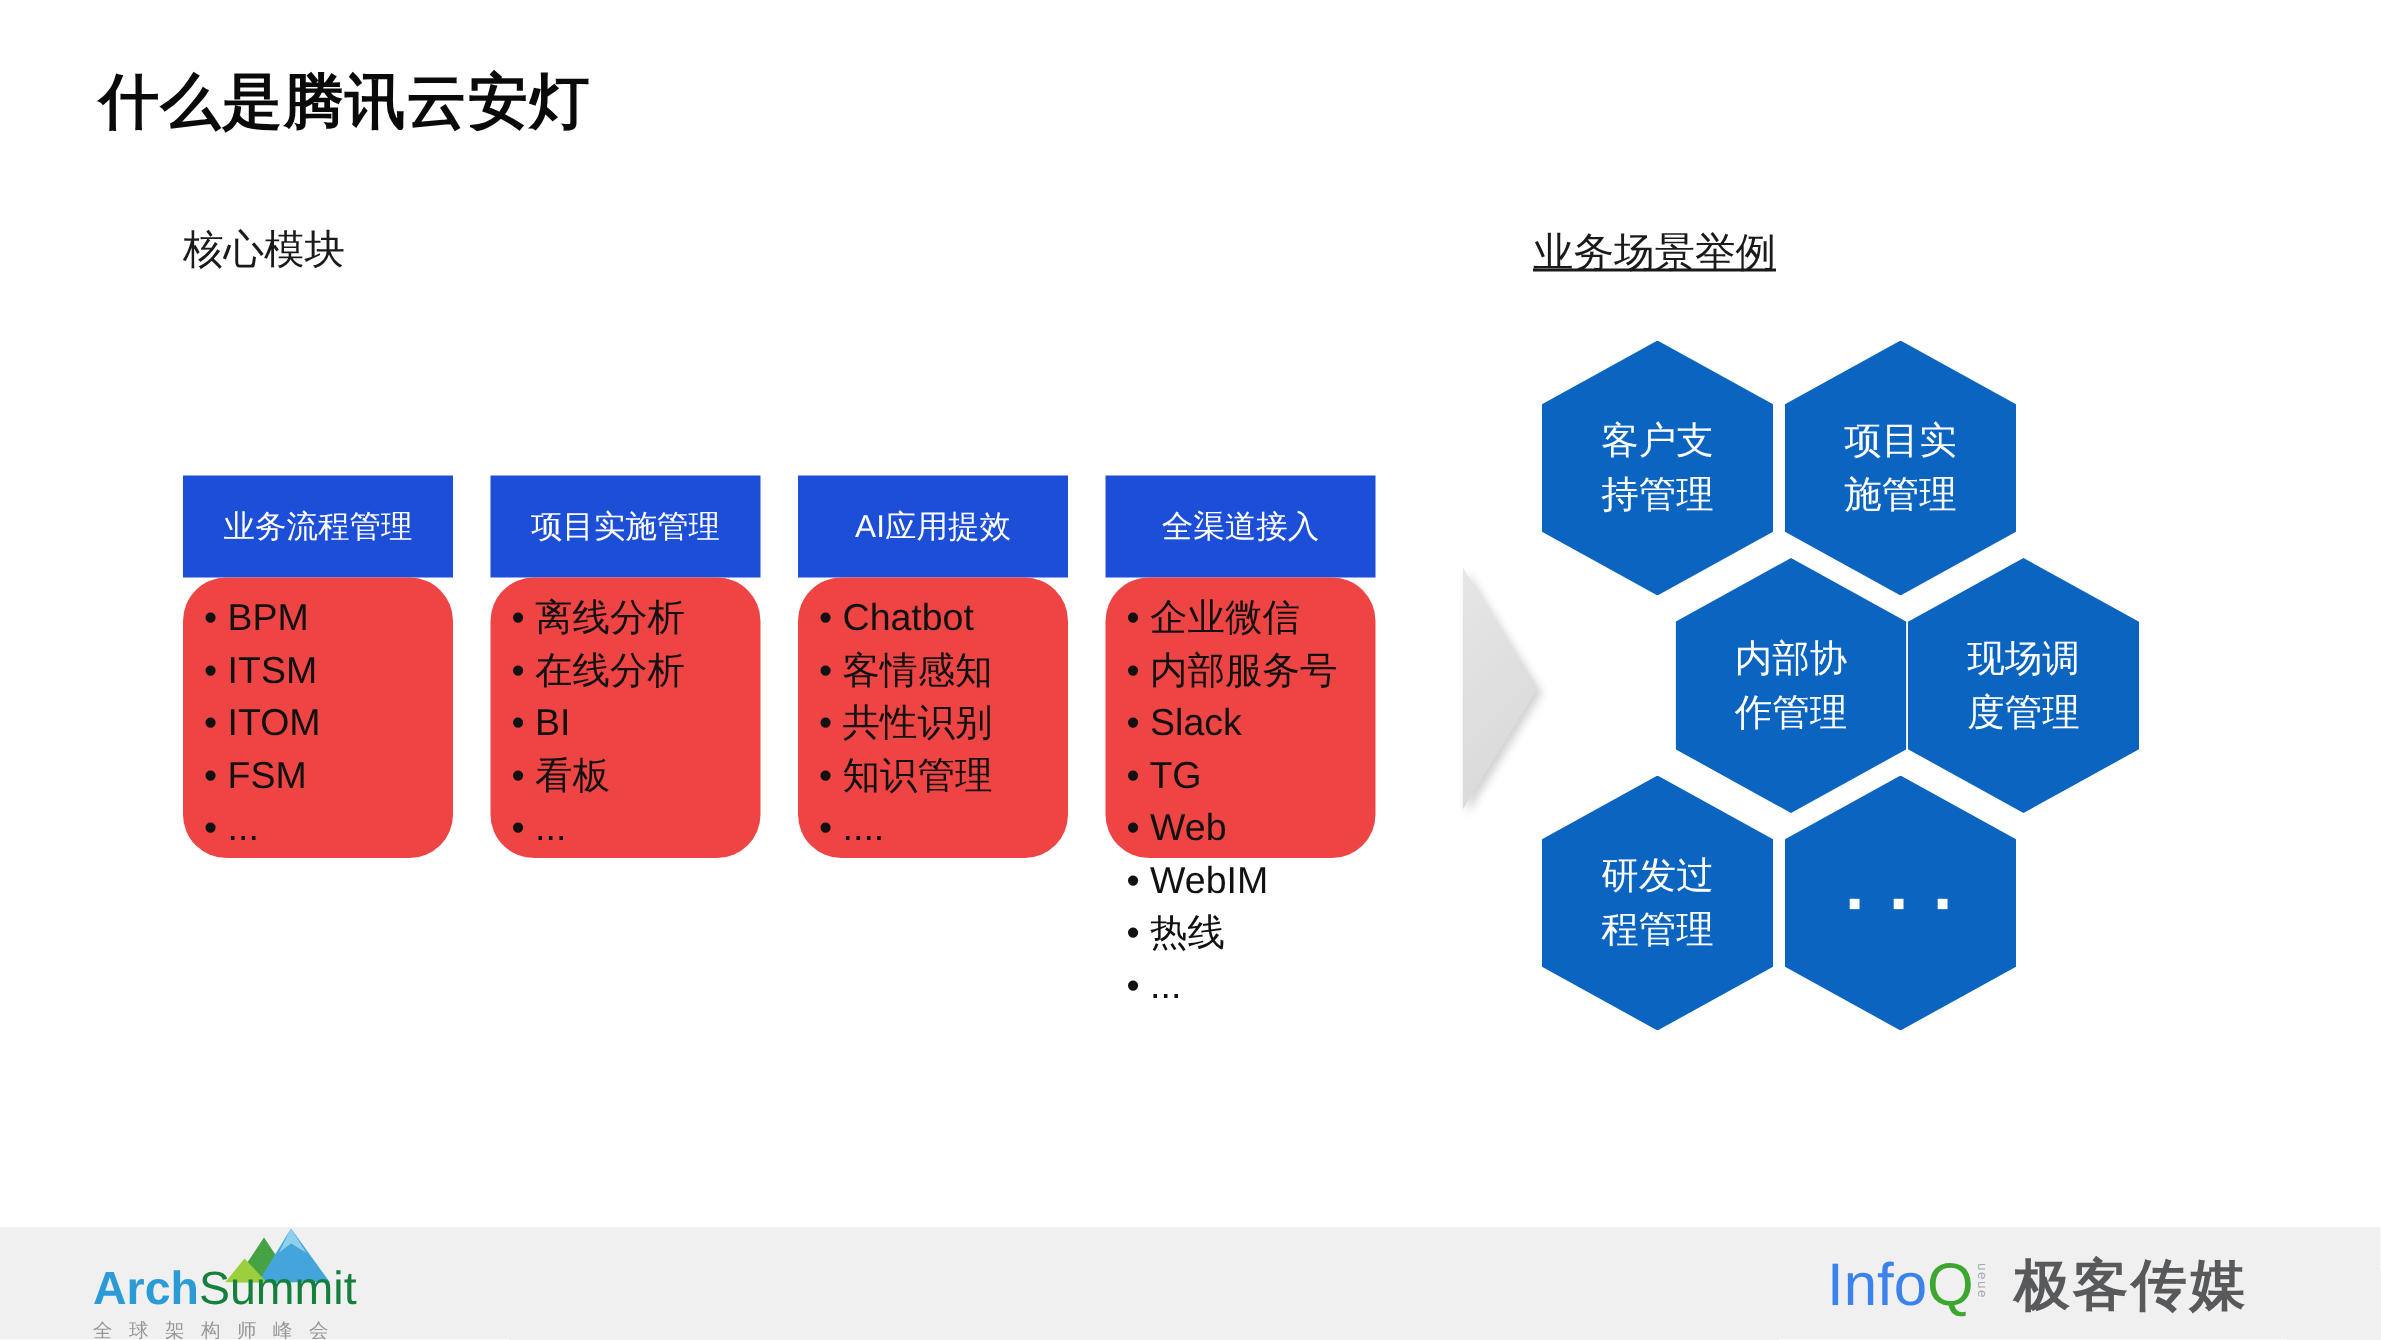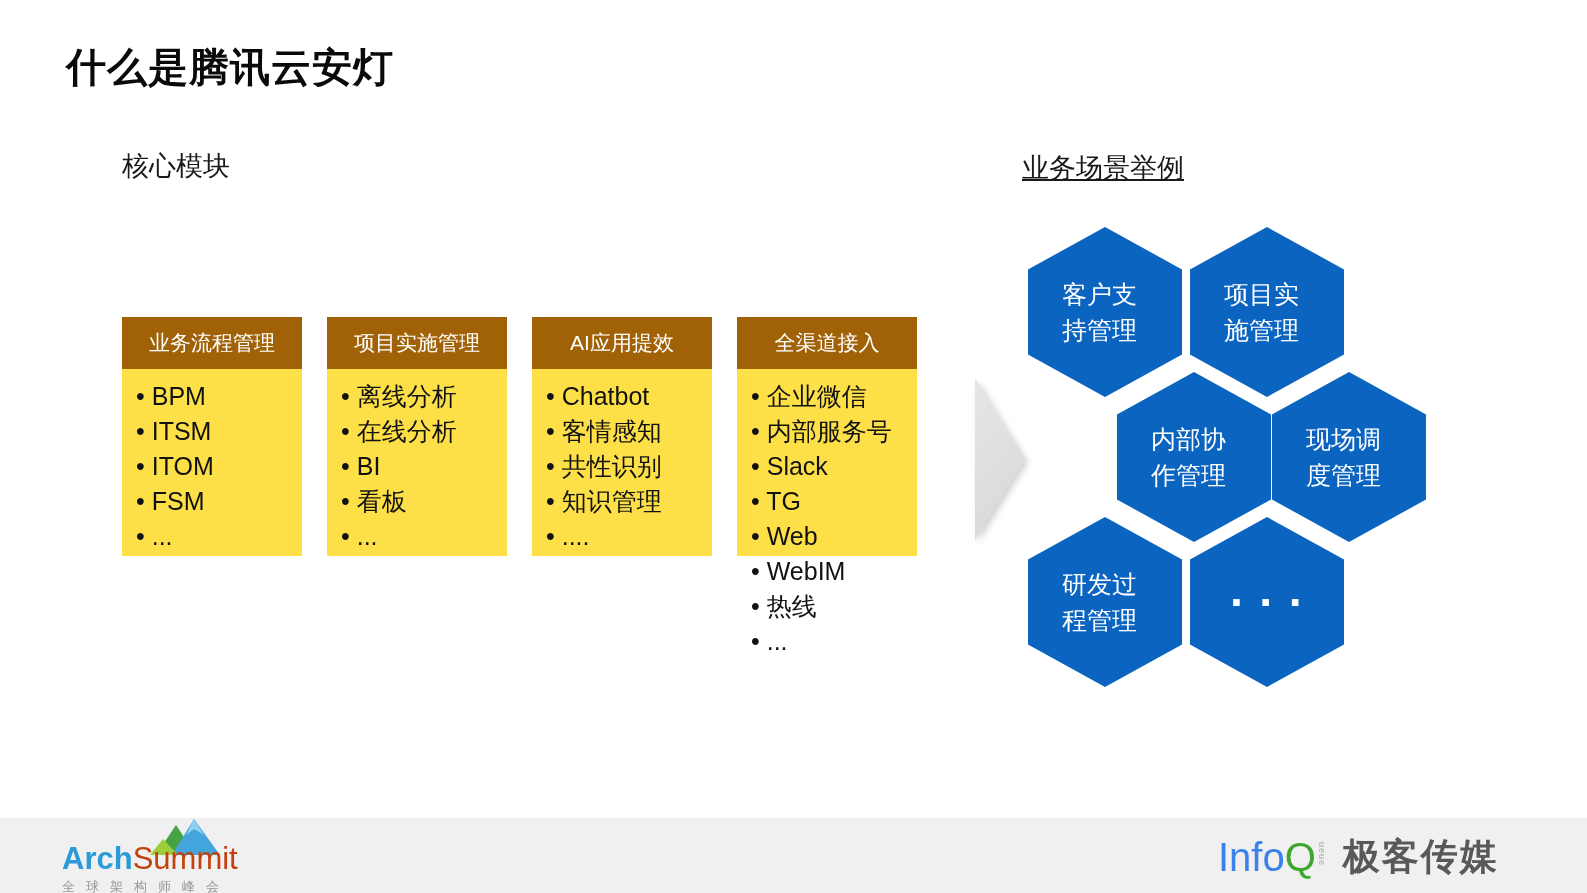--- a/index.html
+++ b/index.html
@@ -21,29 +21,30 @@
   .label-core{left:122px;top:148px;}
   .label-scenarios{left:1022px;top:150px;text-decoration:underline;}
 
   
   .columns{
     position:absolute;left:122px;top:317px;
     display:flex;gap:25px;align-items:flex-start;
   }
   .column{width:180px;}
   .col-header{
-    height:52px;display:flex;align-items:center;justify-content:center;
-    background:#a16207;color:#ffffff;font-size:21px;font-weight:500;
+    height:68px;display:flex;align-items:center;justify-content:center;
+    background:#1d4ed8;color:#ffffff;font-size:21px;font-weight:500;
     text-align:center;
   }
   ul.col-body{
     margin:0;list-style:none;
-    background:#fde047;height:177px;
+    background:#ef4444;height:177px;
     padding:10px 0 0 14px;box-sizing:content-box;
     overflow:visible;
+    border-radius:29px;
   }
   ul.col-body li{
     font-size:25px;line-height:35px;color:#111111;
     max-width:152px;
   }
   ul.col-body li::before{content:"• ";}
 
   
   .arrow-wrap{
     position:absolute;left:975px;top:378px;width:50px;height:162px;
@@ -54,21 +55,21 @@
     background:linear-gradient(135deg,#e6e6e6 0%,#d7d7d7 100%);
     clip-path:polygon(0 0,100% 50%,0 100%);
   }
 
   
   .hex{
     position:absolute;width:154px;height:170px;
     background:#0a64c0;color:#ffffff;
     clip-path:polygon(50% 0,100% 25%,100% 75%,50% 100%,0 75%,0 25%);
     display:flex;align-items:center;justify-content:center;
-    text-align:left;
+    text-align:center;
   }
   .hex-label{
     display:block;width:86px;
     font-size:25px;line-height:36px;font-weight:500;
   }
   .hex1{left:1028px;top:227px;}
   .hex2{left:1190px;top:227px;}
   .hex3{left:1117px;top:372px;}
   .hex4{left:1272px;top:372px;}
   .hex5{left:1028px;top:517px;}
@@ -88,21 +89,21 @@
     position:absolute;left:62px;top:10px;width:220px;
   }
   .arch-mountain{
     position:absolute;left:84px;top:-9px;width:78px;height:36px;
   }
   .arch-wordmark{
     position:relative;font-size:31px;line-height:34px;margin-top:14px;
     letter-spacing:0px;
   }
   .arch-blue{color:#2b9bd7;font-weight:600;margin-top:23px;}
-  .arch-green{color:#c2410c;font-weight:500;}
+  .arch-green{color:#15803d;font-weight:500;}
   .arch-sub{
     font-size:13px;color:#979797;letter-spacing:11px;margin-top:2px;
     white-space:nowrap;
   }
   .infoq{
     position:absolute;left:1218px;top:14px;display:flex;align-items:center;
   }
   .infoq-wordmark{font-size:40px;font-weight:400;line-height:40px;}
   .infoq-blue{color:#3b82ec;}
   .infoq-green{color:#3ca62e;}

